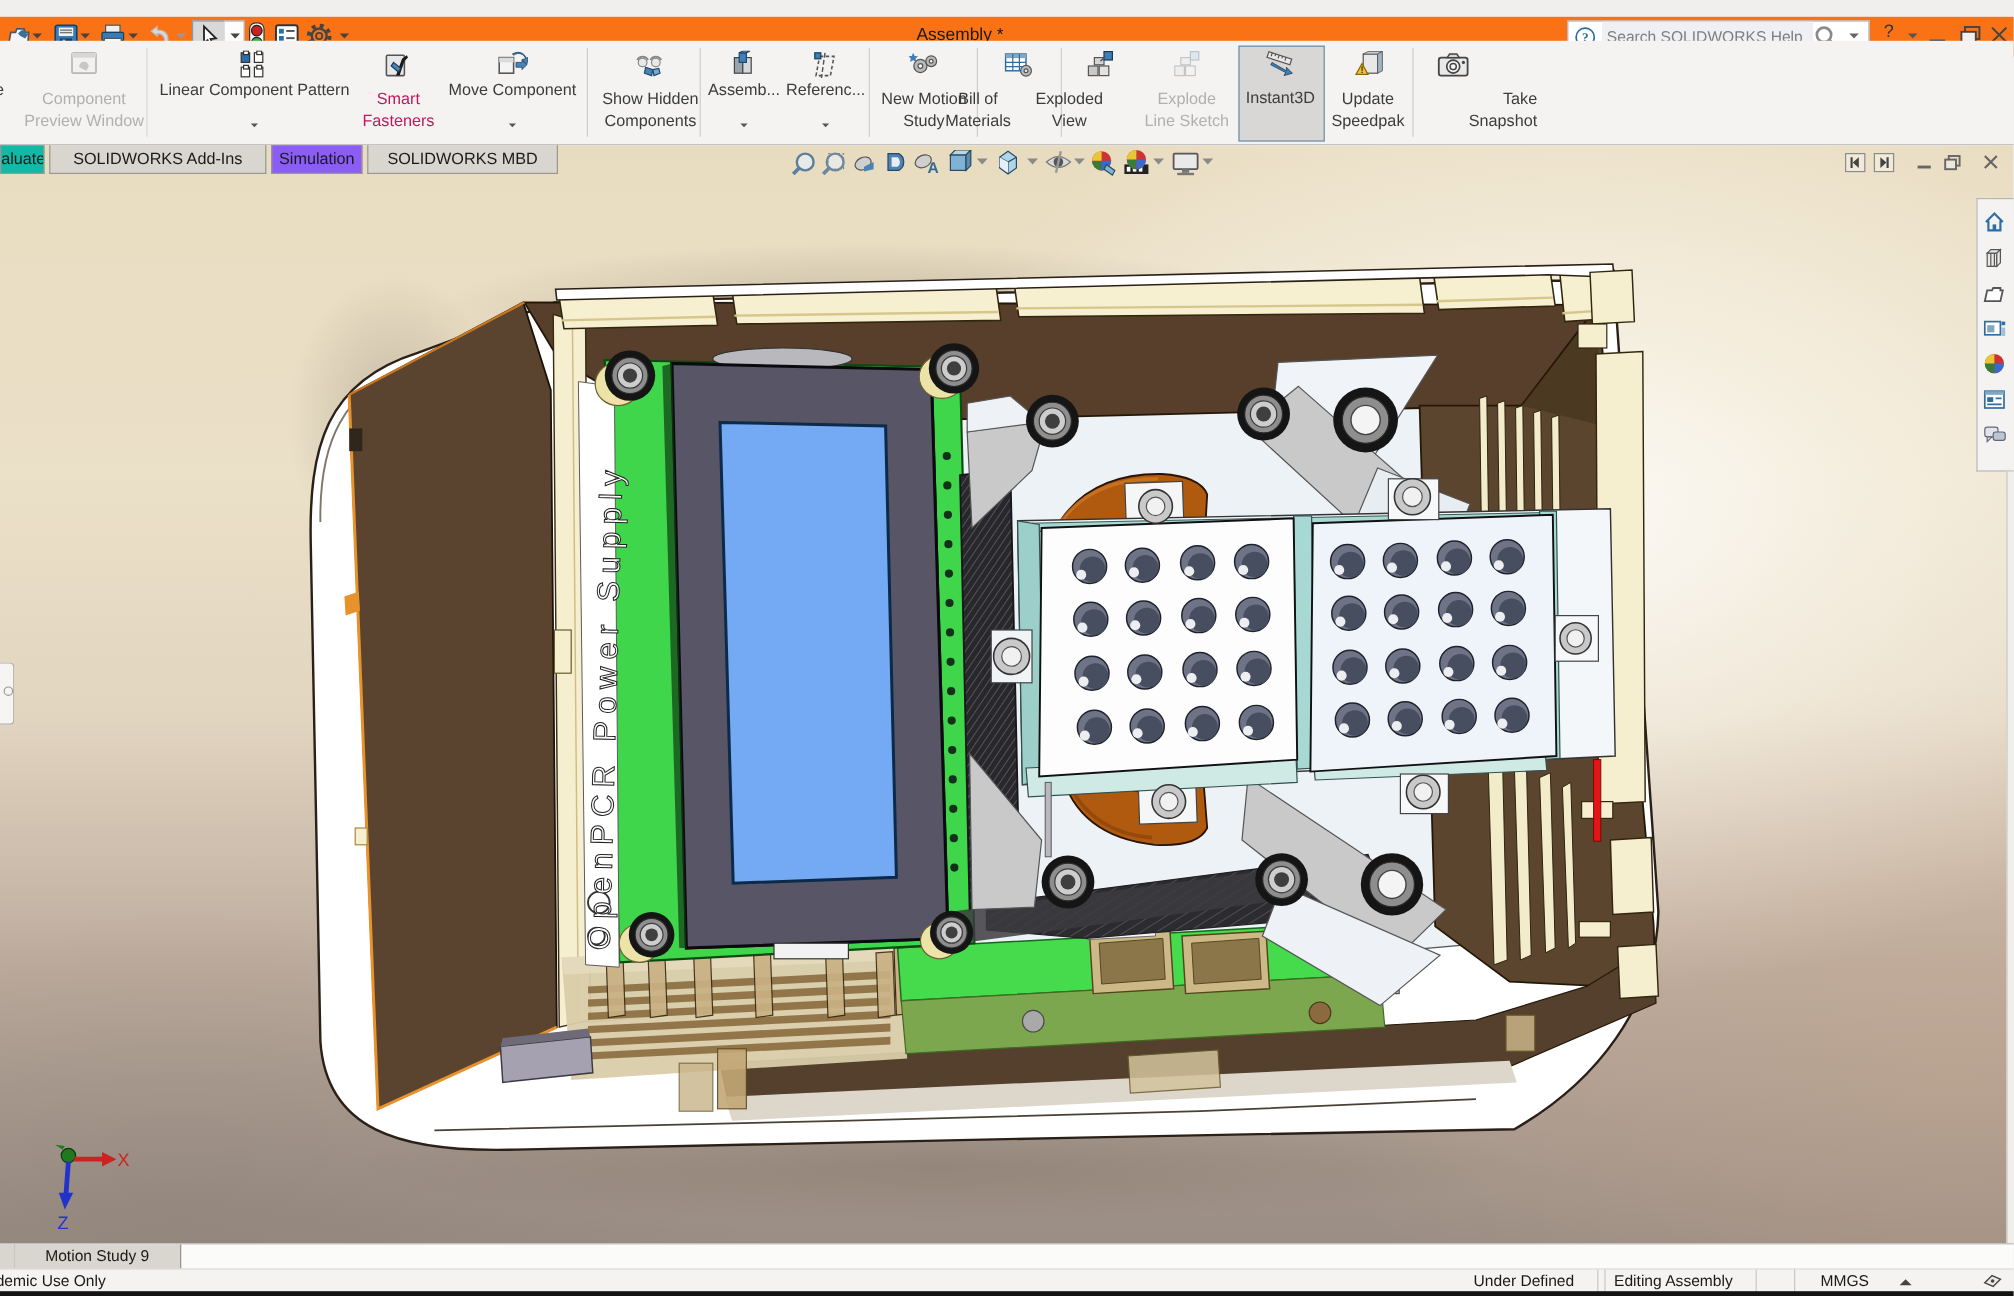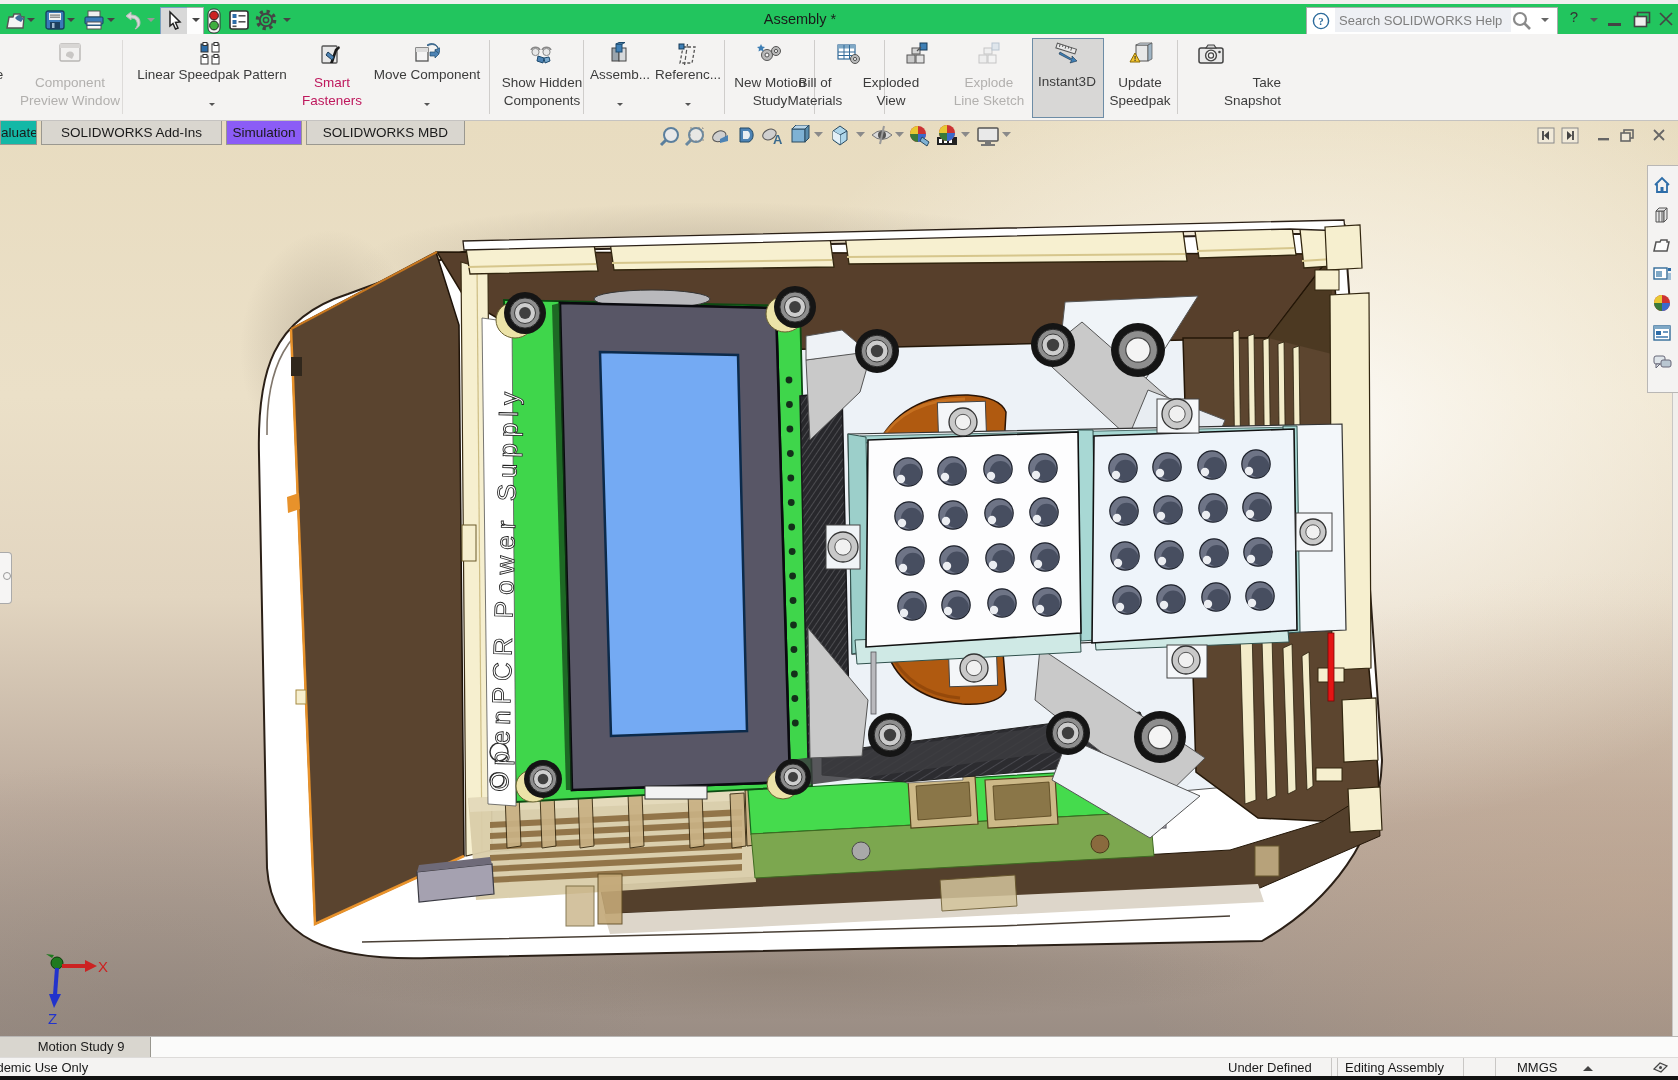--- a/index.html
+++ b/index.html
@@ -1,18 +1,18 @@
 <!DOCTYPE html>
 <html><head><meta charset="utf-8"><title>Assembly</title>
 <style>
 html,body{margin:0;padding:0;width:1678px;height:1080px;overflow:hidden;background:#f0efee;font-family:"Liberation Sans",sans-serif;}
 div{box-sizing:content-box}
 </style></head>
 <body>
-<div style="position:absolute;left:0;top:4px;width:1678px;height:33px;background:#22c55e;border-bottom:1px solid #e2e1e0">
+<div style="position:absolute;left:0;top:14px;width:1678px;height:33px;background:#f97316;border-bottom:1px solid #e2e1e0">
 <svg style="position:absolute;left:5px;top:5px" width="22" height="22" viewBox="0 0 22 22">
       <path d="M2 19 L4 8 L8 8 L9 5 L15 5 L16 8 L19 8 L18 19 Z" fill="#f5f5f5" stroke="#555" stroke-width="1.4"></path>
       <path d="M10 9 C14 4 16 6 17 9 L19 9 L16 13 L12 11 Z" fill="#3d6e99"></path>
     </svg>
     <div style="position:absolute;left:27px;top:14px;width:0;height:0;border-left:4px solid transparent;border-right:4px solid transparent;border-top:4px solid #444"></div>
     <svg style="position:absolute;left:44px;top:5px" width="22" height="22" viewBox="0 0 22 22">
       <rect x="2" y="2" width="18" height="18" rx="2" fill="#3a7ab8" stroke="#16405e" stroke-width="1.3"></rect>
       <rect x="5" y="4" width="12" height="7" fill="#f2f2f2"></rect>
       <rect x="6" y="5.5" width="10" height="1.2" fill="#777"></rect>
       <rect x="6" y="7.6" width="10" height="1.2" fill="#777"></rect>
@@ -95,21 +95,21 @@
           <rect x="2" y="2" width="7" height="8" fill="#2d6da8"></rect>
           <rect x="13" y="2" width="7" height="8" fill="#fff"></rect>
           <rect x="2" y="14" width="7" height="8" fill="#fff"></rect>
           <rect x="13" y="14" width="7" height="8" fill="#fff"></rect>
           <rect x="4" y="0.5" width="4" height="3" fill="#fff"></rect>
           <rect x="15" y="0.5" width="4" height="3" fill="#fff"></rect>
           <rect x="4" y="12.5" width="4" height="3" fill="#fff"></rect>
           <rect x="15" y="12.5" width="4" height="3" fill="#fff"></rect>
         </g>
       </svg></div>
-    <div style="position:absolute;left:132px;top:33px;width:160px;text-align:center;font-size:13.5px;color:#3c3c3c">Linear Speedpak Pattern</div>
+    <div style="position:absolute;left:132px;top:33px;width:160px;text-align:center;font-size:13.5px;color:#3c3c3c">Linear Component Pattern</div>
     <div style="position:absolute;left:208.5px;top:69px;width:0;height:0;border-left:3.5px solid transparent;border-right:3.5px solid transparent;border-top:3.5px solid #555"></div>
     <div style="position:absolute;left:277px;top:8px;width:110px;text-align:center"><svg width="24" height="24" viewBox="0 0 24 24" style="display:inline-block">
         <rect x="2" y="4" width="15" height="17" rx="1" fill="#e8e8e8" stroke="#555" stroke-width="1.3"></rect>
         <path d="M10 21 L15 7 L19 4 L20 6 L17 9 L13 21 Z" fill="#1a1a1a"></path>
         <path d="M8 10 l6 5 -2 3 -6-5 z" fill="#4d83b4" stroke="#1a3a55"></path>
       </svg></div>
     <div style="position:absolute;left:262px;top:40px;width:140px;text-align:center;font-size:13.5px;color:#be185d;line-height:18px">Smart<br>Fasteners</div>
     <div style="position:absolute;left:372px;top:8px;width:110px;text-align:center"><svg width="26" height="24" viewBox="0 0 26 24" style="display:inline-block">
         <rect x="2" y="6" width="12" height="13" fill="#f4f4f4" stroke="#555" stroke-width="1.3"></rect>
         <rect x="2" y="6" width="12" height="4" fill="#dcdcdc"></rect>

